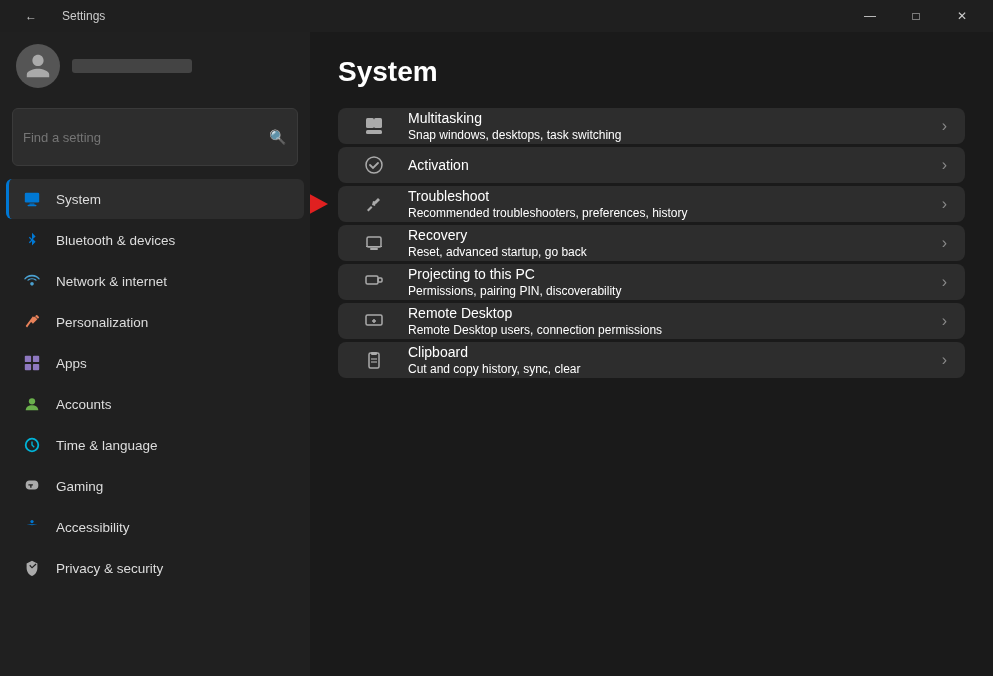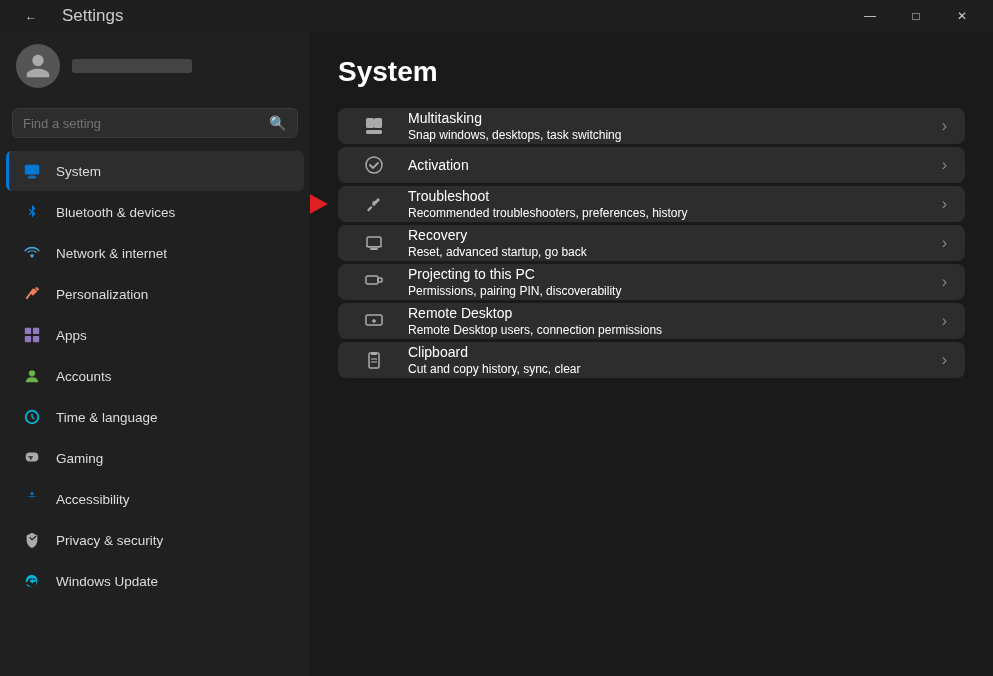--- a/index.html
+++ b/index.html
@@ -23,21 +23,21 @@
       justify-content: space-between;
       padding: 0 8px;
       flex-shrink: 0;
     }
     .titlebar-left {
       display: flex;
       align-items: center;
       gap: 8px;
     }
     .titlebar-title {
-      font-size: 17px;
+      font-size: 12px;
       color: #ccc;
     }
     .titlebar-controls {
       display: flex;
       align-items: center;
     }
     .titlebar-btn {
       width: 46px;
       height: 32px;
       display: flex;
@@ -95,21 +95,21 @@
       border-radius: 3px;
     }
 
     .search-box {
       margin: 8px 12px;
       background: #2d2d2d;
       border: 1px solid #3a3a3a;
       border-radius: 6px;
       display: flex;
       align-items: center;
-      padding: 6px 10px;
+      padding: 20px 10px;
       gap: 8px;
     }
     .search-box input {
       background: transparent;
       border: none;
       outline: none;
       color: #aaa;
       font-size: 13px;
       flex: 1;
     }
@@ -373,28 +373,20 @@
           <span>Accessibility</span>
         </div>
         <div class="nav-item">
           <span class="nav-icon icon-gray">
             <svg viewBox="0 0 20 20" width="18" height="18" fill="#aaa">
               <path d="M10 2L4 5v5c0 4 2.5 7.5 6 9 3.5-1.5 6-5 6-9V5L10 2zm0 8.5l-3-3 1-1L10 9l4-4 1 1-5 4.5z"></path>
             </svg>
           </span>
           <span>Privacy &amp; security</span>
         </div>
-        <div class="nav-item">
-          <span class="nav-icon icon-cyan">
-            <svg viewBox="0 0 20 20" width="18" height="18" fill="#00b4d8">
-              <path d="M10 3a7 7 0 00-6.9 8H5a5 5 0 11.5 3H3.4A7 7 0 1010 3zm1 4l-4 3 4 3V11h3V9h-3V7z"></path>
-            </svg>
-          </span>
-          <span>Windows Update</span>
-        </div>
       </div>
 
   </div>
 
   <div class="main-content">
     <h1 class="page-title">System</h1>
     <div class="settings-list">
     <div class="settings-item">
           <div class="settings-item-icon">
             <svg viewBox="0 0 20 20" width="20" height="20" fill="#aaa">

